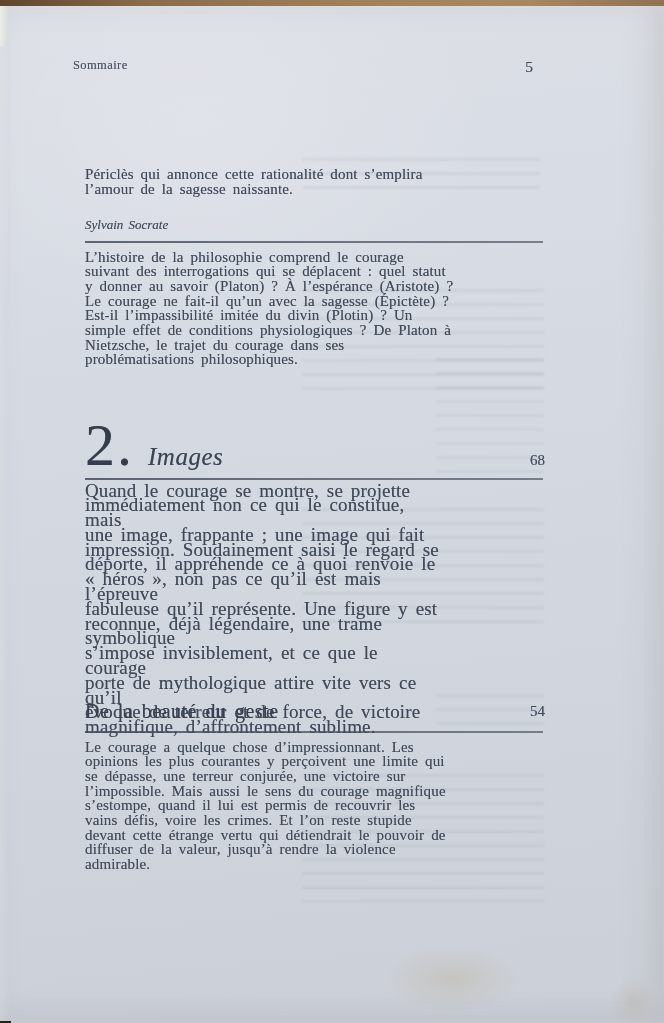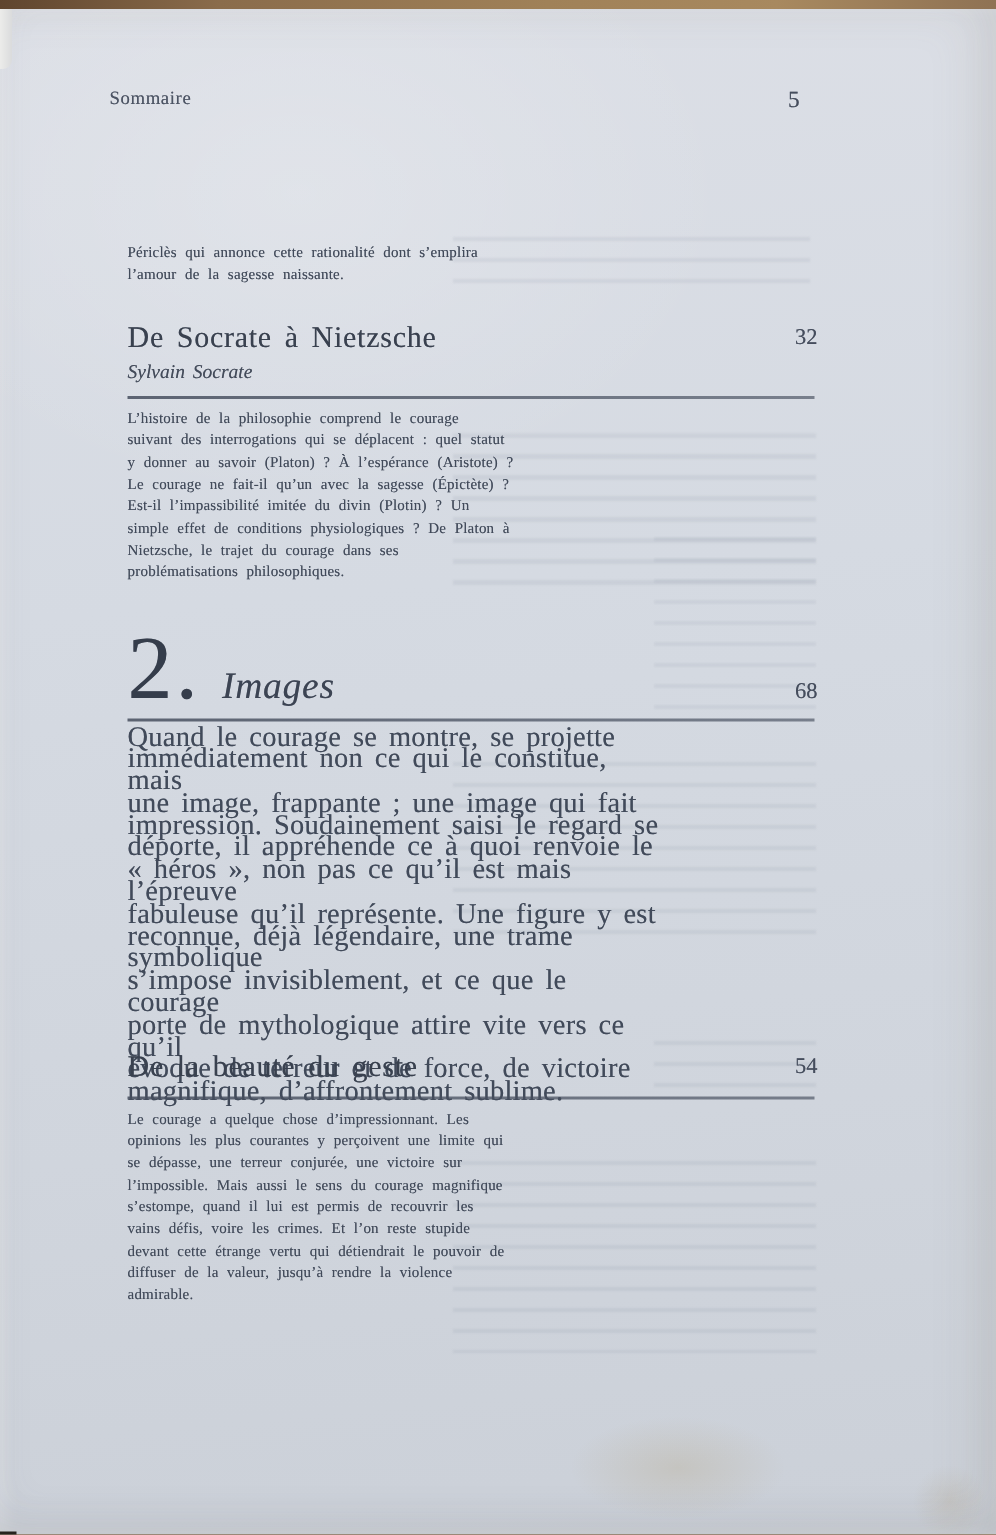--- a/index.html
+++ b/index.html
@@ -29,21 +29,21 @@
   .ink{color:#414a5a;text-shadow:0 0 .4px rgba(58,65,80,.55);}
 
   .running-header{
     position:absolute;left:73px;top:52px;width:460px;
     display:flex;justify-content:space-between;align-items:flex-start;
   }
   .running-header .rh-title{font-size:12.5px;letter-spacing:.4px;color:#4c5464;}
   .running-header .rh-page{font-size:15.5px;color:#454d5d;}
 
   .para{
-    font-size:10px;line-height:14.7px;letter-spacing:.15px;word-spacing:3px;
+    font-size:15px;line-height:14.7px;letter-spacing:.15px;word-spacing:3px;
     white-space:pre-line;text-align:left;
   }
   .intro{position:absolute;left:85px;top:146px;width:430px;}
 
   .entry{position:absolute;left:85px;width:460px;}
   .entry-head{display:flex;justify-content:space-between;align-items:flex-start;}
   .entry-title{font-size:20px;font-weight:400;letter-spacing:.5px;margin:0;color:#39414f;word-spacing:3px;}
   .entry-pageref{font-size:15px;color:#454d5d;padding-top:3px;}
   .entry-author{font-style:italic;font-size:13px;margin-top:3px;color:#434b5a;word-spacing:2px;}
   .rule{
@@ -102,24 +102,20 @@
 
     <div class="running-header">
       <span class="rh-title ink">Sommaire</span>
       <span class="rh-page ink">5</span>
     </div>
 
     <p class="para intro ink">Périclès qui annonce cette rationalité dont s’emplira
 l’amour de la sagesse naissante.</p>
 
     <section class="entry" style="top:208px;">
-      <div class="entry-head">
-        <h2 class="entry-title ink">De Socrate à Nietzsche</h2>
-        <span class="entry-pageref ink">32</span>
-      </div>
       <div class="entry-author ink">Sylvain Socrate</div>
       <hr class="rule">
       <p class="para ink">L’histoire de la philosophie comprend le courage
 suivant des interrogations qui se déplacent&nbsp;: quel statut
 y donner au savoir (Platon)&nbsp;? À l’espérance (Aristote)&nbsp;?
 Le courage ne fait-il qu’un avec la sagesse (Épictète)&nbsp;?
 Est-il l’impassibilité imitée du divin (Plotin)&nbsp;? Un
 simple effet de conditions physiologiques&nbsp;? De Platon à
 Nietzsche, le trajet du courage dans ses
 problématisations philosophiques.</p>

